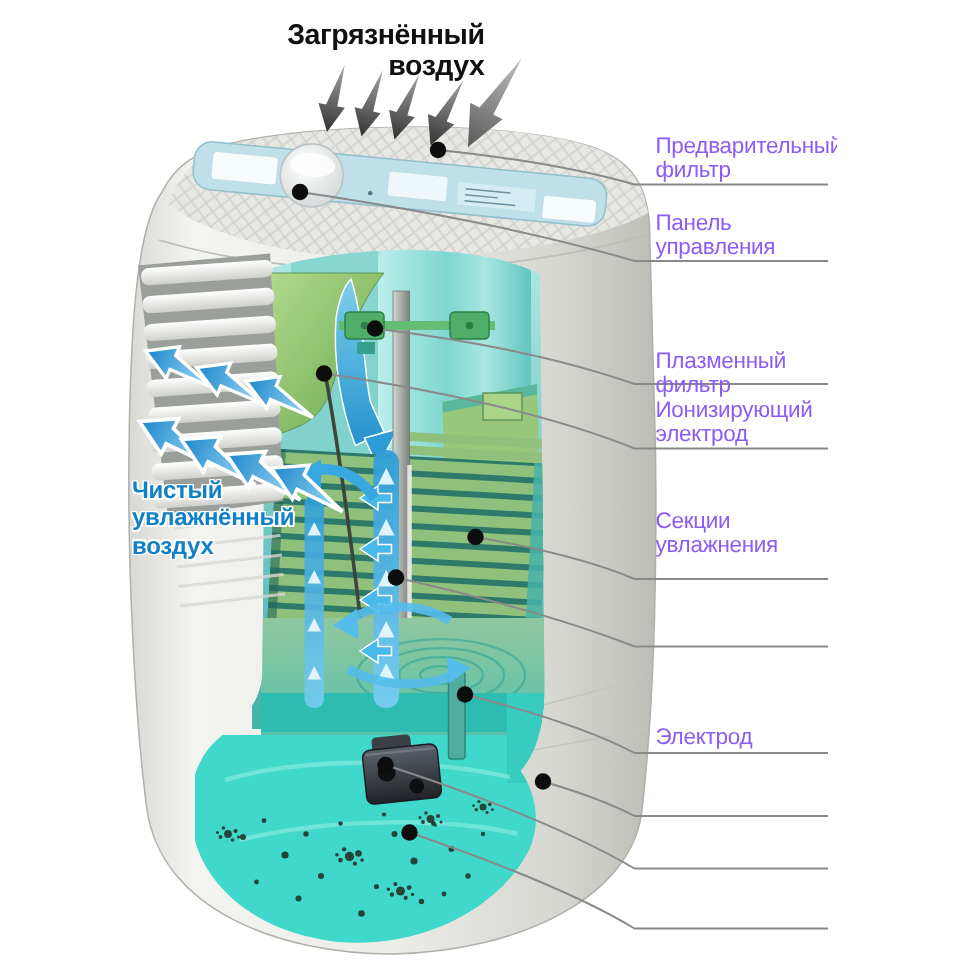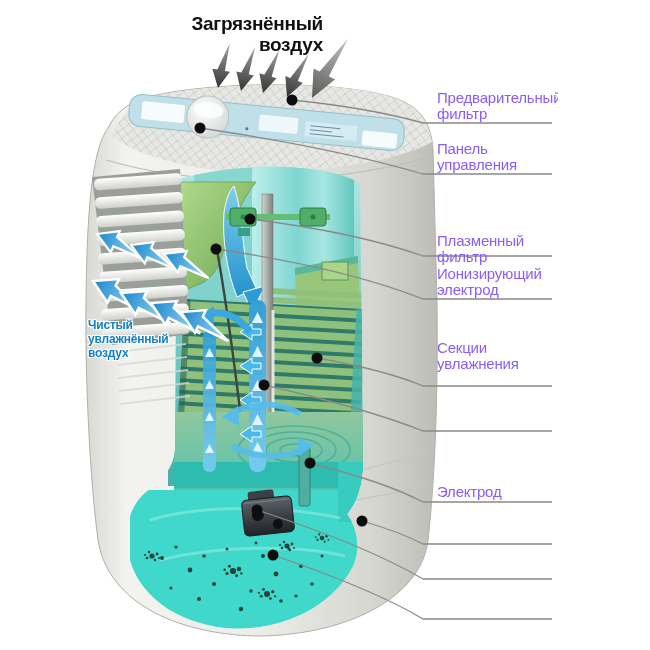--- a/index.html
+++ b/index.html
@@ -3,21 +3,21 @@
 <meta charset="utf-8">
 <style>
   html,body{margin:0;padding:0;background:#fff;}
   .stage{position:relative;width:558px;height:650px;background:#ffffff;overflow:hidden;
          font-family:"Liberation Sans",sans-serif;}
   .stage svg{position:absolute;left:0;top:0;}
   .callout{position:absolute;left:437px;width:134px;font-size:15px;line-height:1.08;
            color:#8b5cf6;white-space:pre-line;letter-spacing:-0.2px;}
   .title-dirty{position:absolute;top:13px;right:235px;text-align:right;font-weight:bold;
            font-size:19px;line-height:1.12;color:#101010;white-space:pre-line;letter-spacing:-0.3px;}
-  .label-clean{position:absolute;left:88px;top:319px;font-weight:bold;font-size:12px;line-height:1.15;
+  .label-clean{position:absolute;left:88px;top:319px;font-weight:bold;font-size:16px;line-height:1.15;
            color:#1280c6;white-space:pre-line;letter-spacing:-0.2px;
            text-shadow:-1px -1px 0 #fff,1px -1px 0 #fff,-1px 1px 0 #fff,1px 1px 0 #fff,
                        0 -1px 0 #fff,0 1px 0 #fff,-1px 0 0 #fff,1px 0 0 #fff;}
 </style>
 </head>
 <body>
 
 <div class="stage">
 
 <svg width="650" height="650" viewBox="0 0 650 650">

